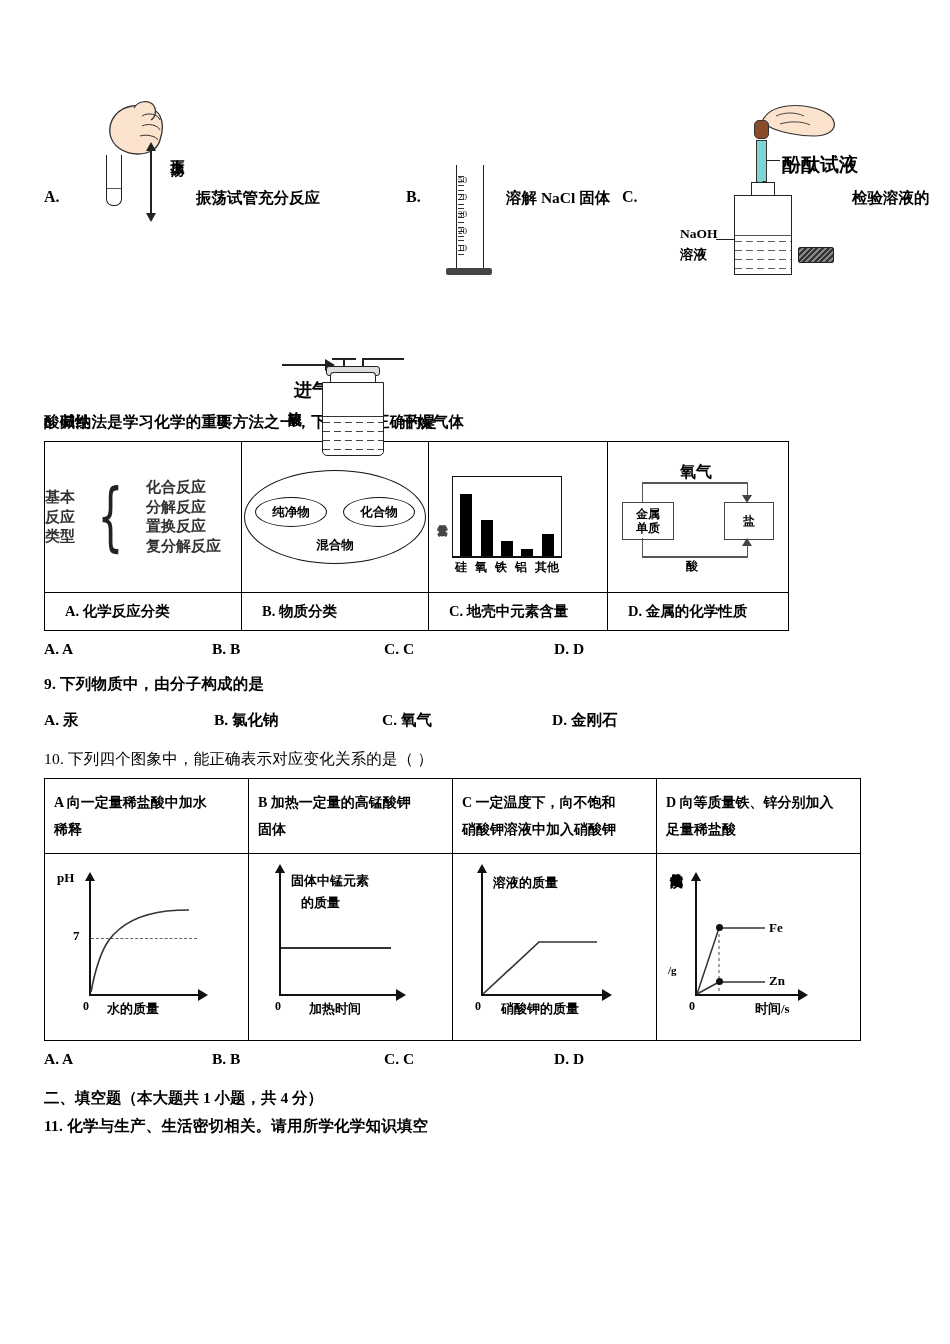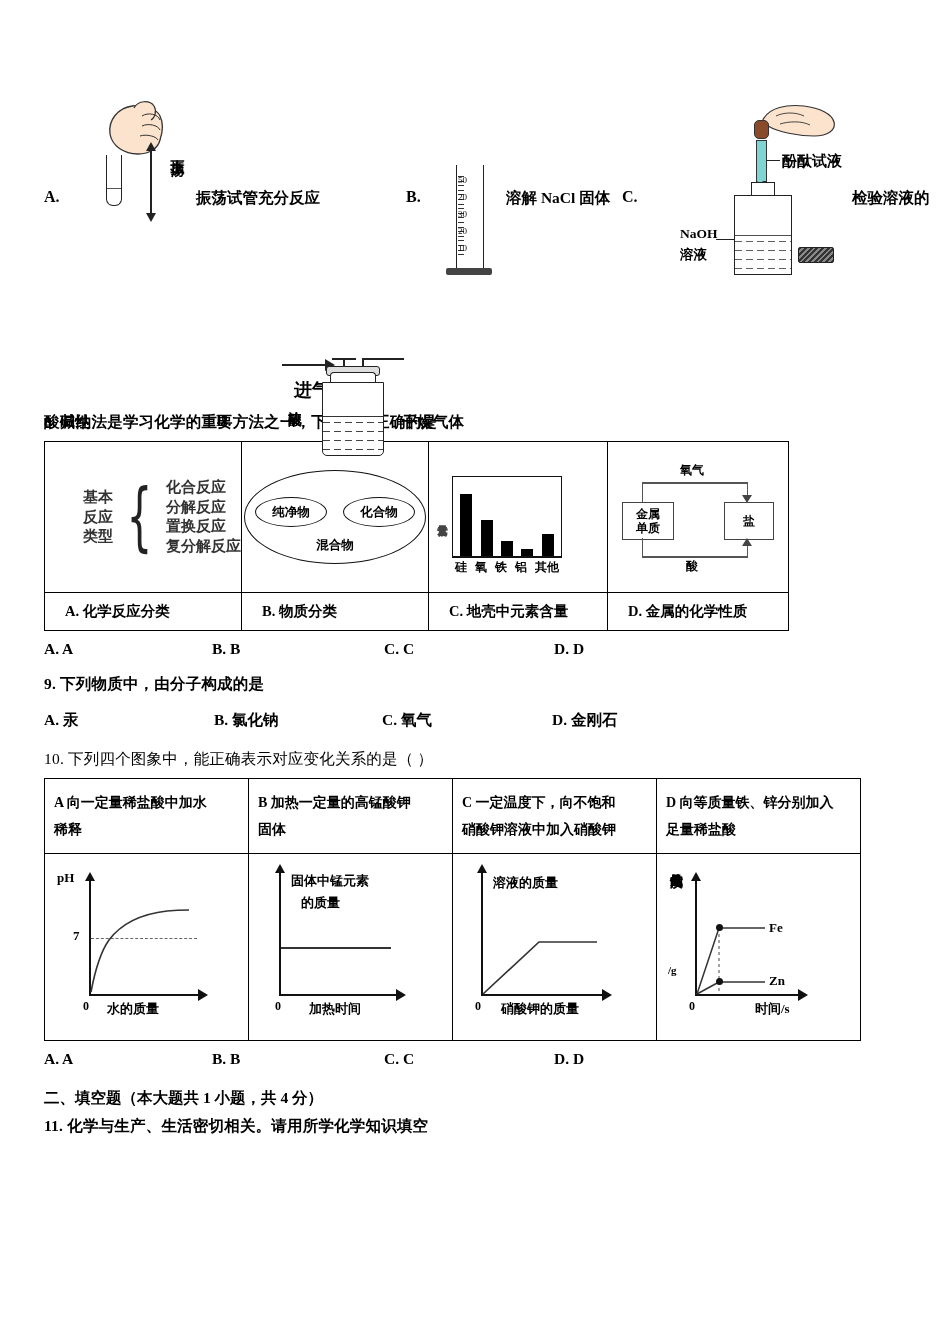--- a/index.html
+++ b/index.html
@@ -240,22 +240,22 @@
     font-size: 14px;
     font-weight: bold;
     padding: 10px 9px !important;
     line-height: 1.95;
     vertical-align: top !important;
   }
   .fig-cell { height: 150px; position: relative; }
 
   
   .brace-wrap {
-    display: flex; align-items: center; justify-content: flex-end;
-    height: 100%; gap: 3px;
+    display: flex; align-items: center; justify-content: flex-start;
+    height: 100%; gap: 12px;
     font-size: 15px; font-weight: bold; color: #333;
   }
   .brace-left {
     writing-mode: horizontal-tb;
     display: flex; flex-direction: column; line-height: 1.28; font-size: 15px;
   }
   .brace-glyph {
     font-size: 74px; font-weight: 400; line-height: 0.78; color: #222;
     transform: scaleX(.55); font-family: "DejaVu Sans", sans-serif;
   }
@@ -405,21 +405,21 @@
     <svg style="position:absolute; left:716px; top:100px;" width="78" height="42" viewBox="0 0 78 42">
       <path d="M4 18 C10 8 26 4 44 6 C60 8 72 14 74 22 C76 30 68 36 54 36
                C38 36 18 32 8 26 C3 23 2 20 4 18 Z" fill="#fbe3cd" stroke="#333" stroke-width="1.2"></path>
       <path d="M16 16 C24 12 36 12 44 16" fill="none" stroke="#333" stroke-width="0.9"></path>
       <path d="M20 24 C30 21 42 21 50 25" fill="none" stroke="#333" stroke-width="0.9"></path>
     </svg>
     <div class="dropper-bulb"></div>
     <div class="dropper-body"></div>
     <div class="dropper-tip"></div>
     <div class="leader" style="left:722px; top:160px; width:14px;"></div>
-    <div class="fig-label" style="left:738px; top:152px; font-size:15px;">酚酞试液</div>
+    <div class="fig-label" style="left:738px; top:152px; font-size:19px;">酚酞试液</div>
     <div class="bottle-neck"></div>
     <div class="bottle">
       <div class="bottle-liq"></div>
     </div>
     <div class="leader" style="left:672px; top:239px; width:18px;"></div>
     <div class="fig-label" style="left:636px; top:226px; font-size:13.5px; font-family:'Liberation Serif',serif;">NaOH</div>
     <div class="fig-label" style="left:636px; top:246px; font-size:13.5px;">溶液</div>
     <div class="stopper"></div>
     <div class="fig-label" style="left:808px; top:188px;">检验溶液的</div>
 
@@ -486,21 +486,21 @@
             <span>硅</span>
             <span>氧</span>
             <span>铁</span>
             <span>铝</span>
             <span>其他</span>
           </div>
         </div>
       </td>
       <td class="fig-cell" style="width:180px;">
         <div class="flow">
-          <div class="ax-lab" style="left:62px; top:0px; font-size:12px;">氧气</div>
+          <div class="ax-lab" style="left:62px; top:0px; font-size:16px;">氧气</div>
           <div class="fline" style="left:24px; top:20px; width:106px; height:1.4px;"></div>
           <div class="fline" style="left:24px; top:20px; width:1.4px; height:22px;"></div>
           <div class="fline" style="left:129px; top:20px; width:1.4px; height:18px;"></div>
           <div style="position:absolute; left:124px; top:33px; width:0;height:0;
                       border-left:5px solid transparent;border-right:5px solid transparent;
                       border-top:8px solid #444;"></div>
           <div class="fbox" style="left:4px; top:40px; width:50px; height:36px;">
             <span style="display:inline-block; width:30px;">金属单质</span>
           </div>
           <div class="fbox" style="left:106px; top:40px; width:48px; height:36px;">

